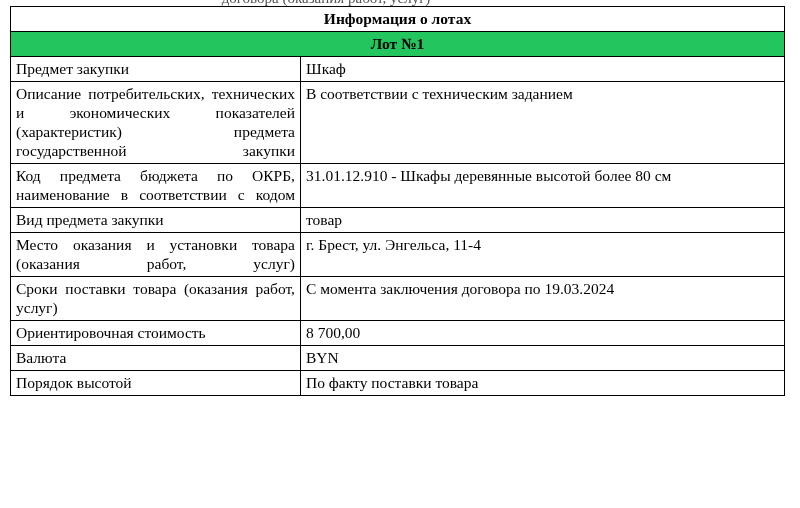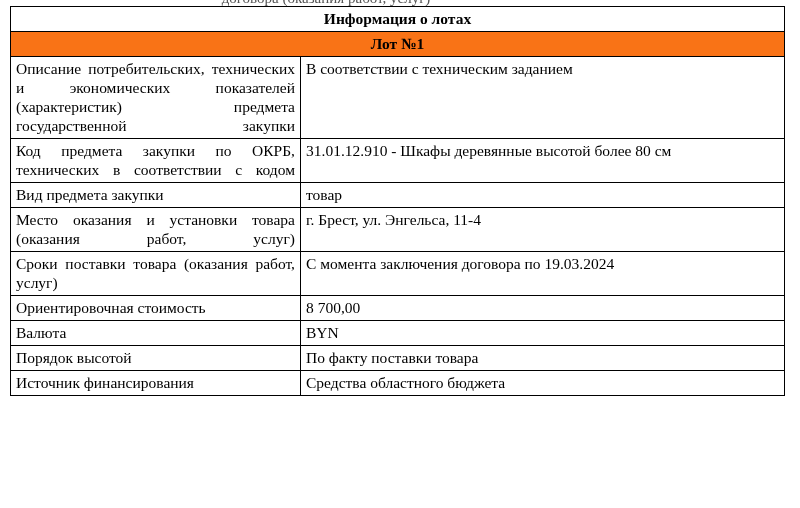--- a/index.html
+++ b/index.html
@@ -52,21 +52,21 @@
     text-align: center;
     font-weight: bold;
     font-size: 16px;
     padding-top: 1px;
     padding-bottom: 2px;
   }
   .lot-row td {
     text-align: center;
     font-weight: bold;
     font-size: 16px;
-    background: #f97316;
+    background: #22c55e;
     padding-top: 1px;
     padding-bottom: 2px;
   }
   .col-label {
     width: 290px;
   }
   .just {
     text-align: justify;
     text-justify: inter-word;
     text-align-last: left;
@@ -97,28 +97,32 @@
       <col>
     </colgroup>
     <tbody>
       <tr class="title-row">
         <td colspan="2">Информация о лотах</td>
       </tr>
       <tr class="lot-row">
         <td colspan="2">Лот №1</td>
       </tr>
 
+      <tr>
+        <td>Предмет закупки</td>
+        <td>Шкаф</td>
+      </tr>
 
       <tr>
         <td class="just stretch">Описание потребительских, технических и экономических показателей (характеристик) предмета государственной закупки</td>
         <td>В соответствии с техническим заданием</td>
       </tr>
 
       <tr>
-        <td class="just stretch">Код предмета закупки по ОКРБ, технических в соответствии с кодом</td>
+        <td class="just stretch">Код предмета бюджета по ОКРБ, наименование в соответствии с кодом</td>
         <td>31.01.12.910 -  Шкафы деревянные высотой более 80 см</td>
       </tr>
 
       <tr>
         <td>Вид предмета закупки</td>
         <td>товар</td>
       </tr>
 
 
 
@@ -140,20 +144,16 @@
       <tr>
         <td>Валюта</td>
         <td>BYN</td>
       </tr>
 
       <tr>
         <td>Порядок высотой</td>
         <td>По факту поставки товара</td>
       </tr>
 
-      <tr>
-        <td>Источник финансирования</td>
-        <td>Средства областного бюджета</td>
-      </tr>
     </tbody>
   </table>
 
 </div>
 
 </body></html>

